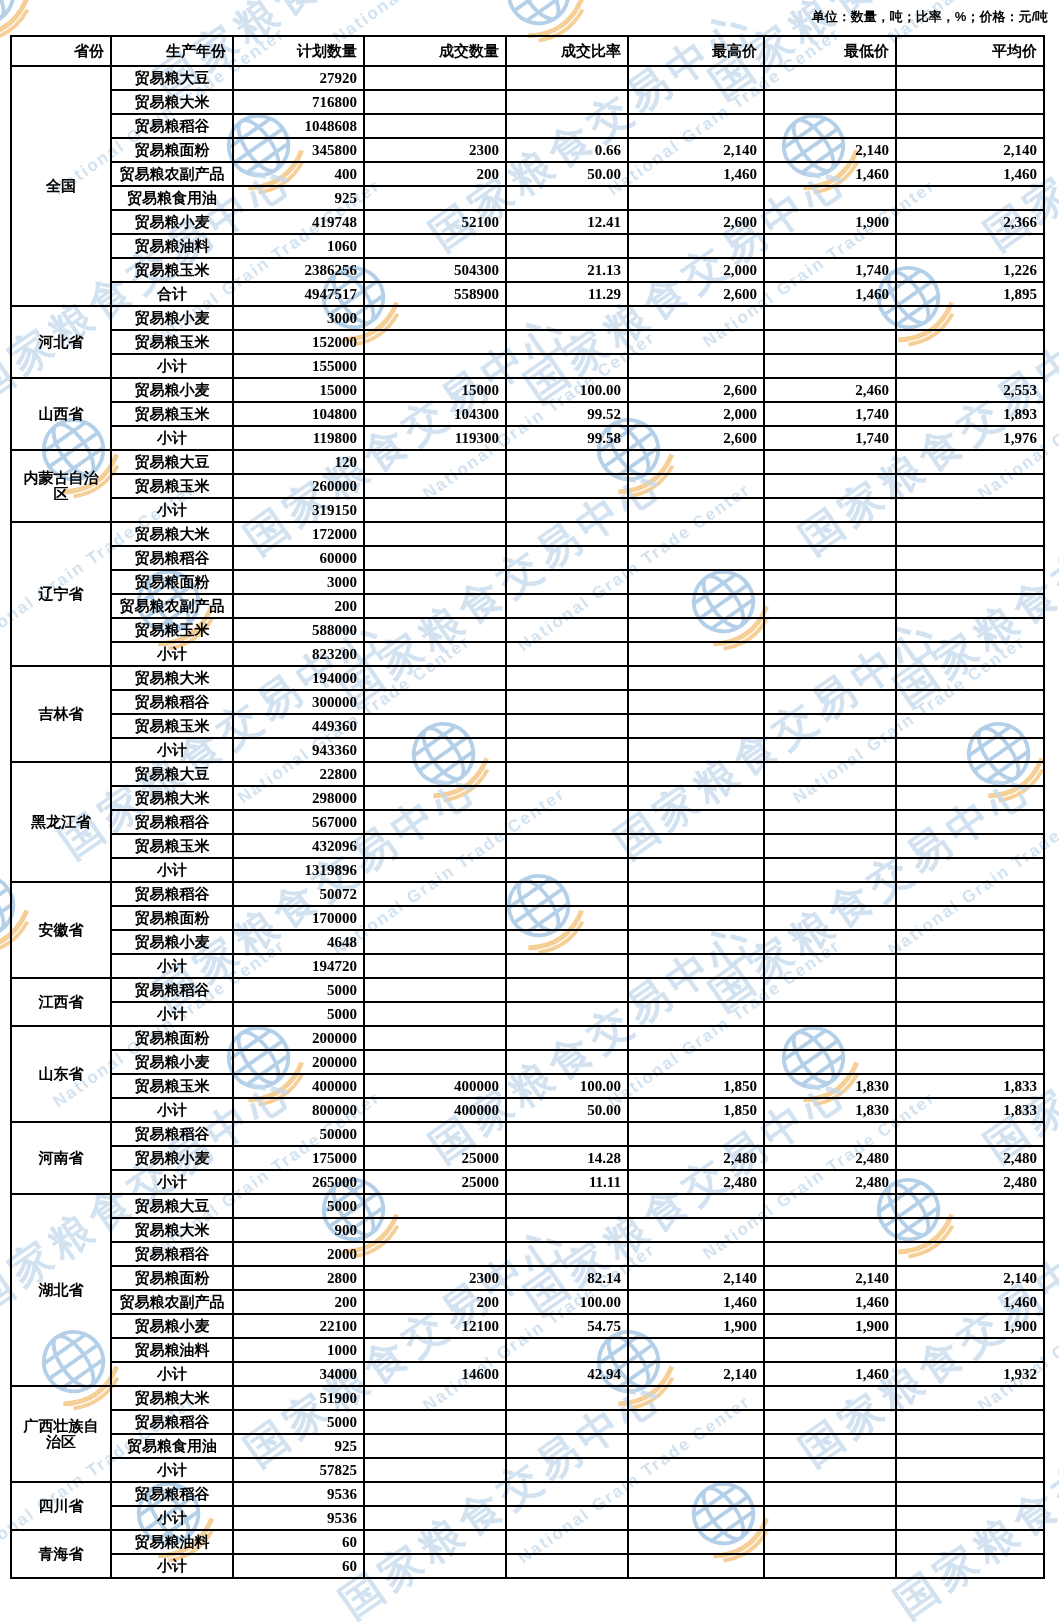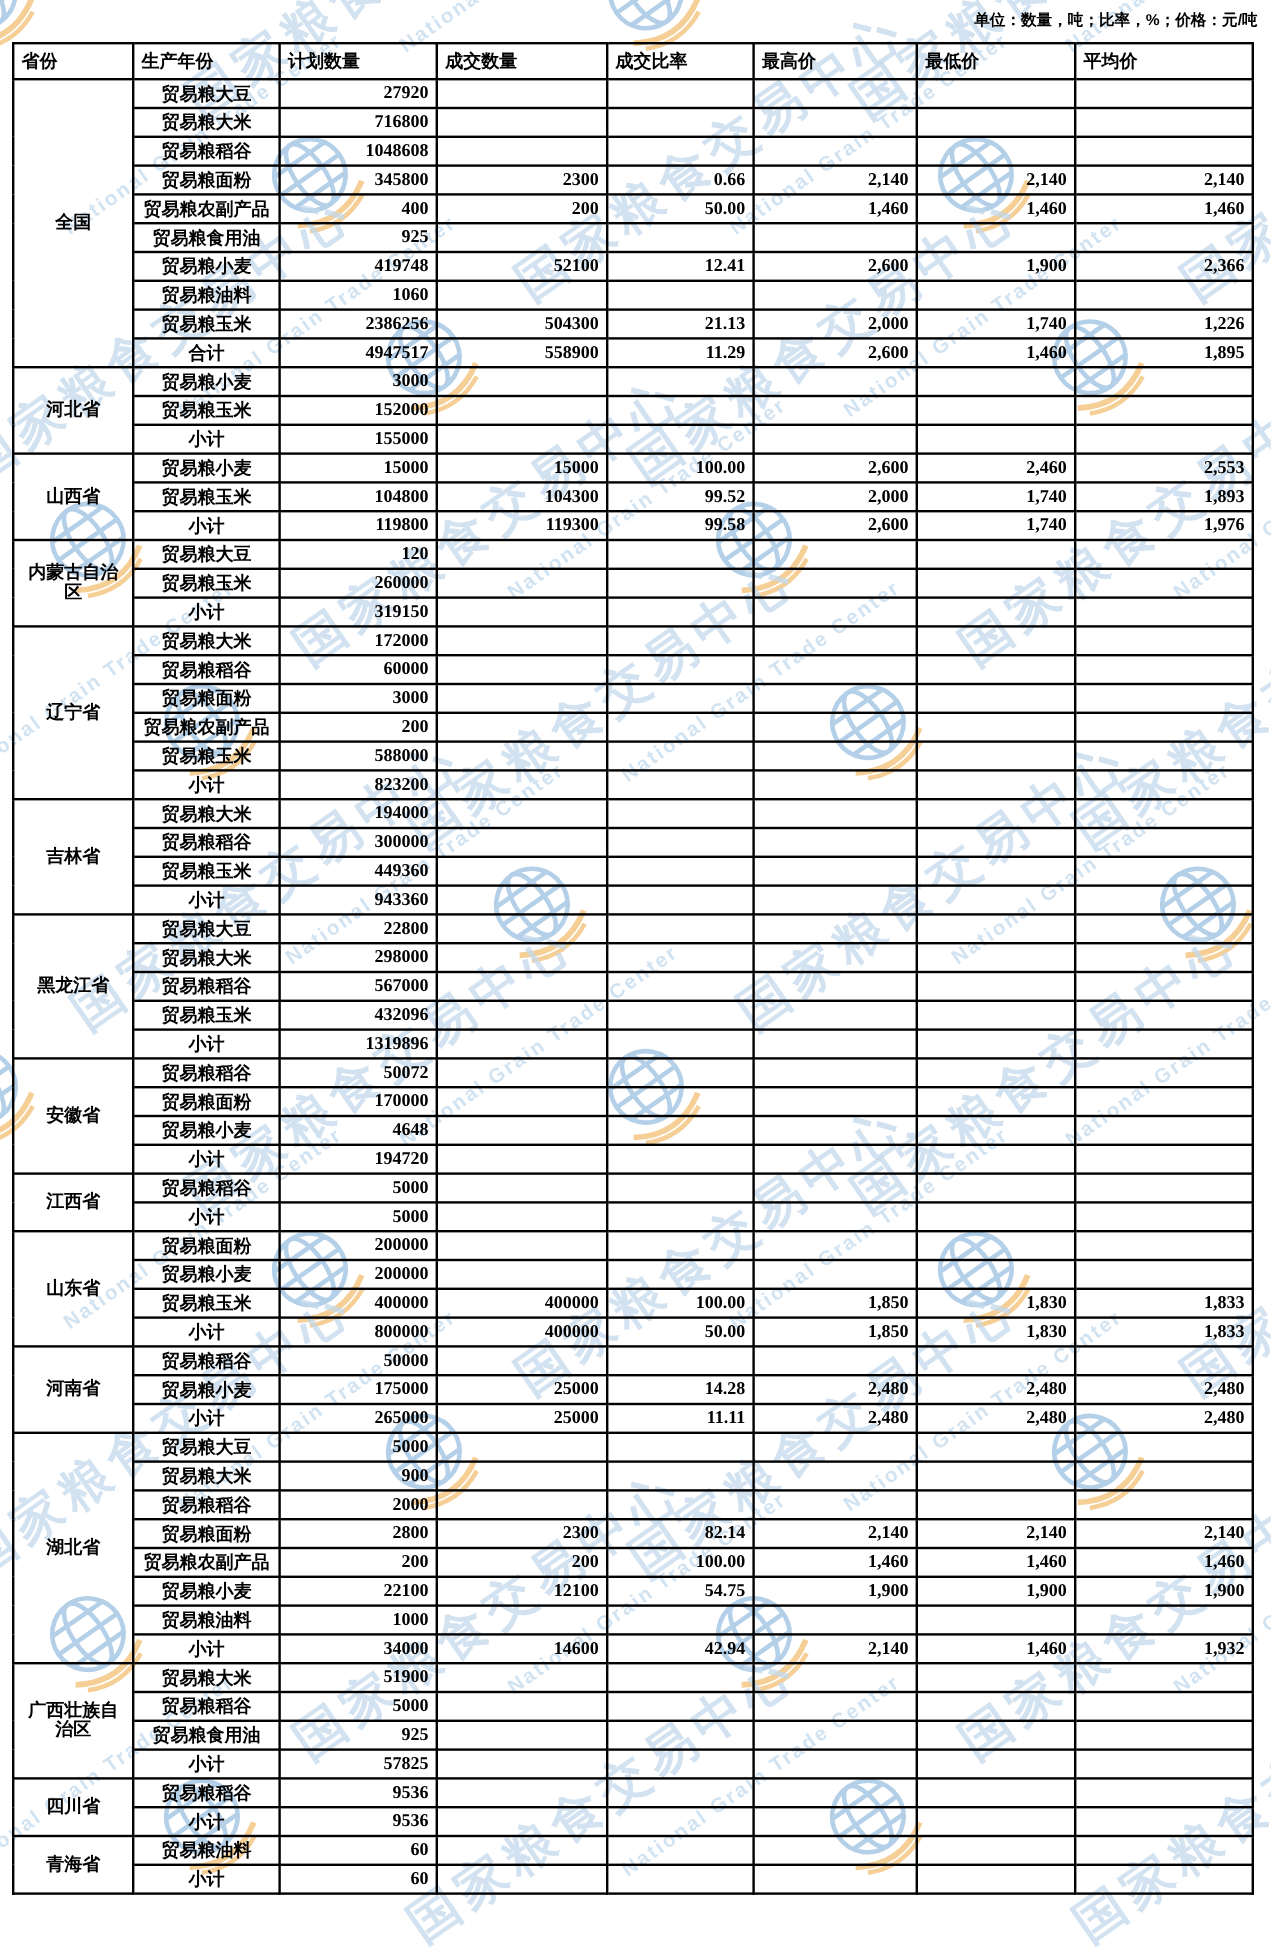--- a/index.html
+++ b/index.html
@@ -28,21 +28,21 @@
   
   table.grain {
     position:absolute; left:10px; top:35px; z-index:1;
     border-collapse:collapse; table-layout:fixed; width:1033px;
     background:transparent;
   }
   table.grain th, table.grain td {
     border:2px solid #000; padding:0 6px; overflow:hidden;
   }
   table.grain th {
-    height:30px; font-size:15px; font-weight:bold; text-align:left;
+    height:30px; font-size:15px; font-weight:bold; text-align:right;
     font-family:"Liberation Sans", sans-serif;
   }
   table.grain td { height:24px; }
   td.province {
     text-align:center; font-weight:bold; font-size:15px; line-height:1.1;
     font-family:"Liberation Sans", sans-serif;
   }
   td.label {
     text-align:center; font-weight:bold; font-size:15px;
     font-family:"Liberation Sans", sans-serif; white-space:nowrap;

